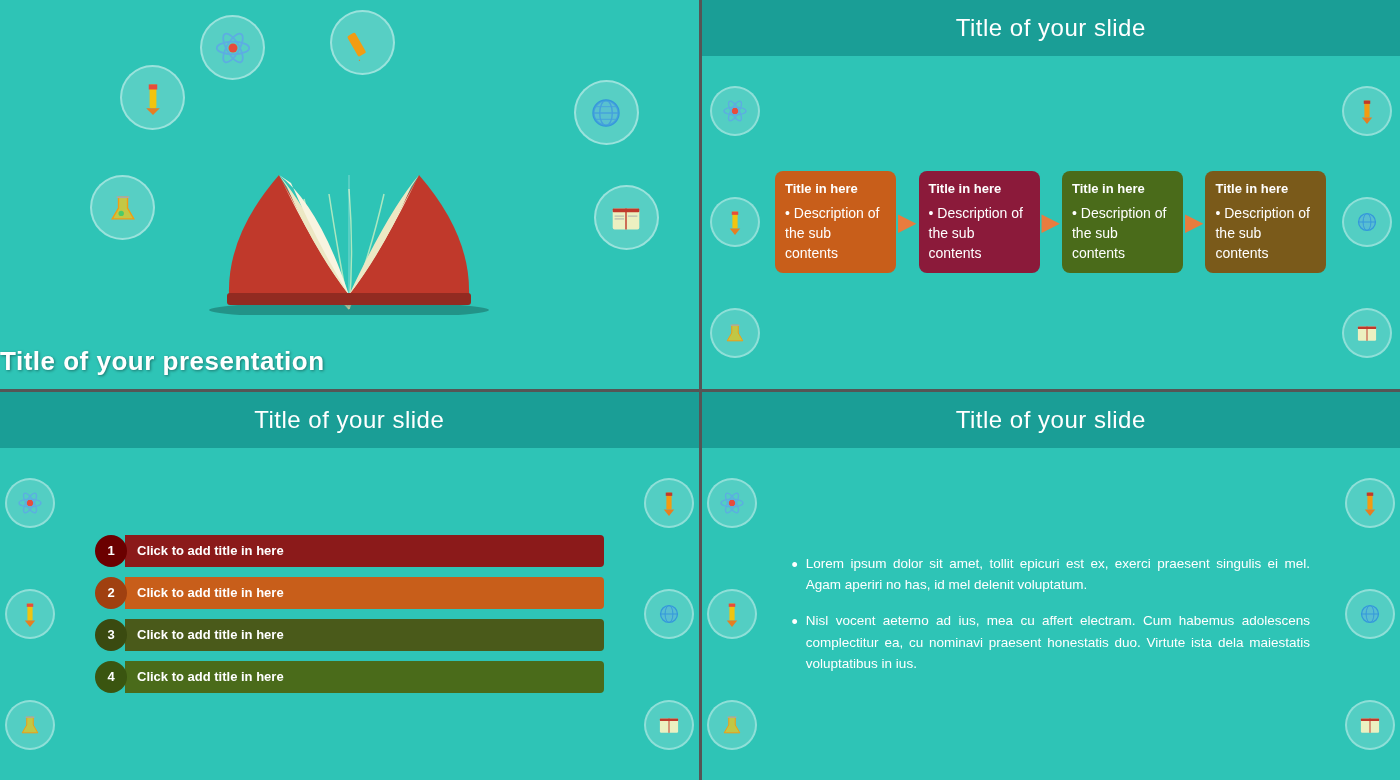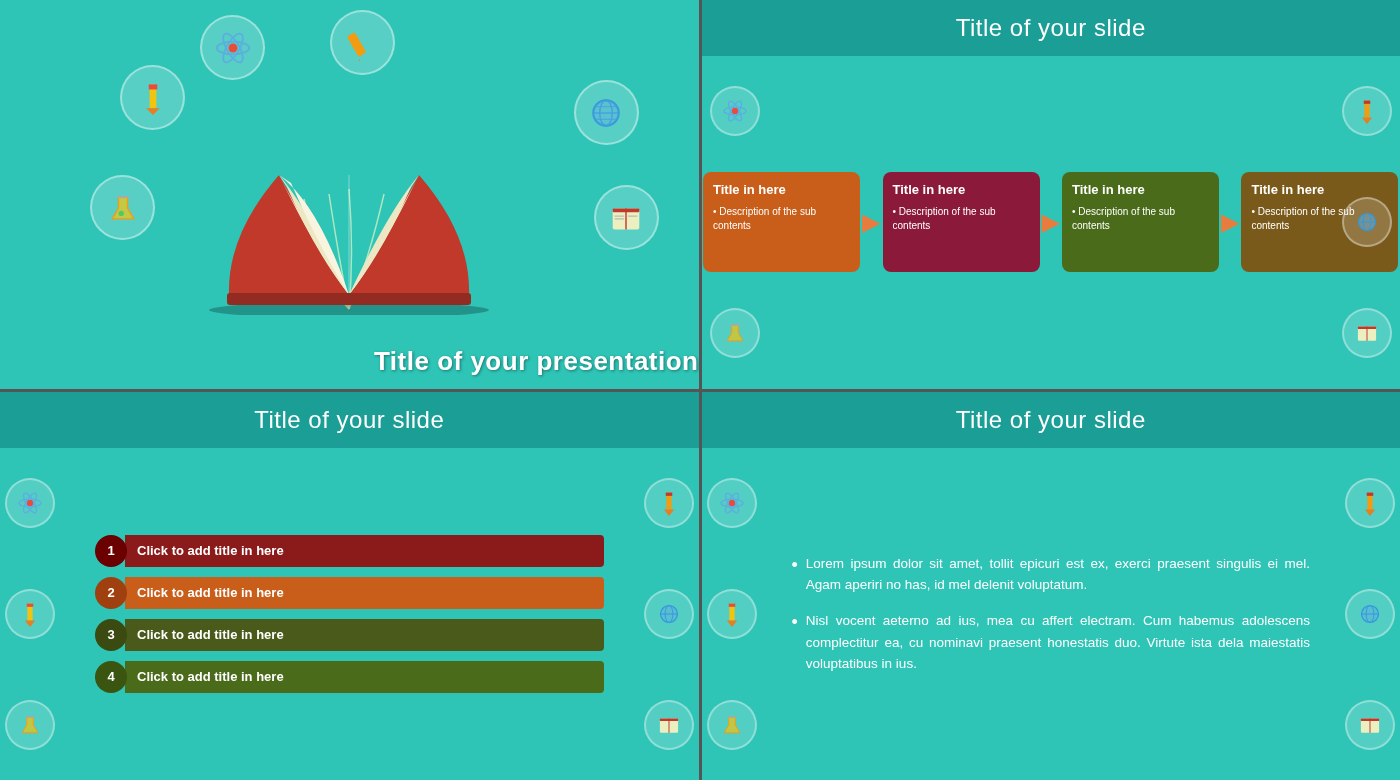--- a/index.html
+++ b/index.html
@@ -56,21 +56,21 @@
       align-items: center;
       justify-content: center;
       font-size: 26px;
     }
 
     .slide1-title {
       position: absolute;
       bottom: 12px;
       left: 0;
       right: 0;
-      text-align: right;
+      text-align: left;
       font-size: 26px;
       font-weight: bold;
       color: white;
       text-shadow: 1px 1px 3px rgba(0,0,0,0.4);
       letter-spacing: 0.5px;
     }
 
     
     .slide2 {
       display: flex;
@@ -100,37 +100,37 @@
     }
 
     .process-boxes {
       display: flex;
       align-items: center;
       gap: 0;
       padding: 0 50px;
     }
 
     .proc-box {
-      width: 157px;
+      width: 121px;
       min-height: 100px;
       border-radius: 8px;
       padding: 10px;
       position: relative;
       flex-shrink: 0;
     }
 
     .proc-box-title {
       font-size: 13px;
       font-weight: bold;
       color: white;
       margin-bottom: 8px;
     }
 
     .proc-box-desc {
-      font-size: 10px;
+      font-size: 14px;
       color: white;
       line-height: 1.4;
     }
 
     .proc-box-desc::before {
       content: "• ";
     }
 
     .proc-arrow {
       font-size: 24px;

